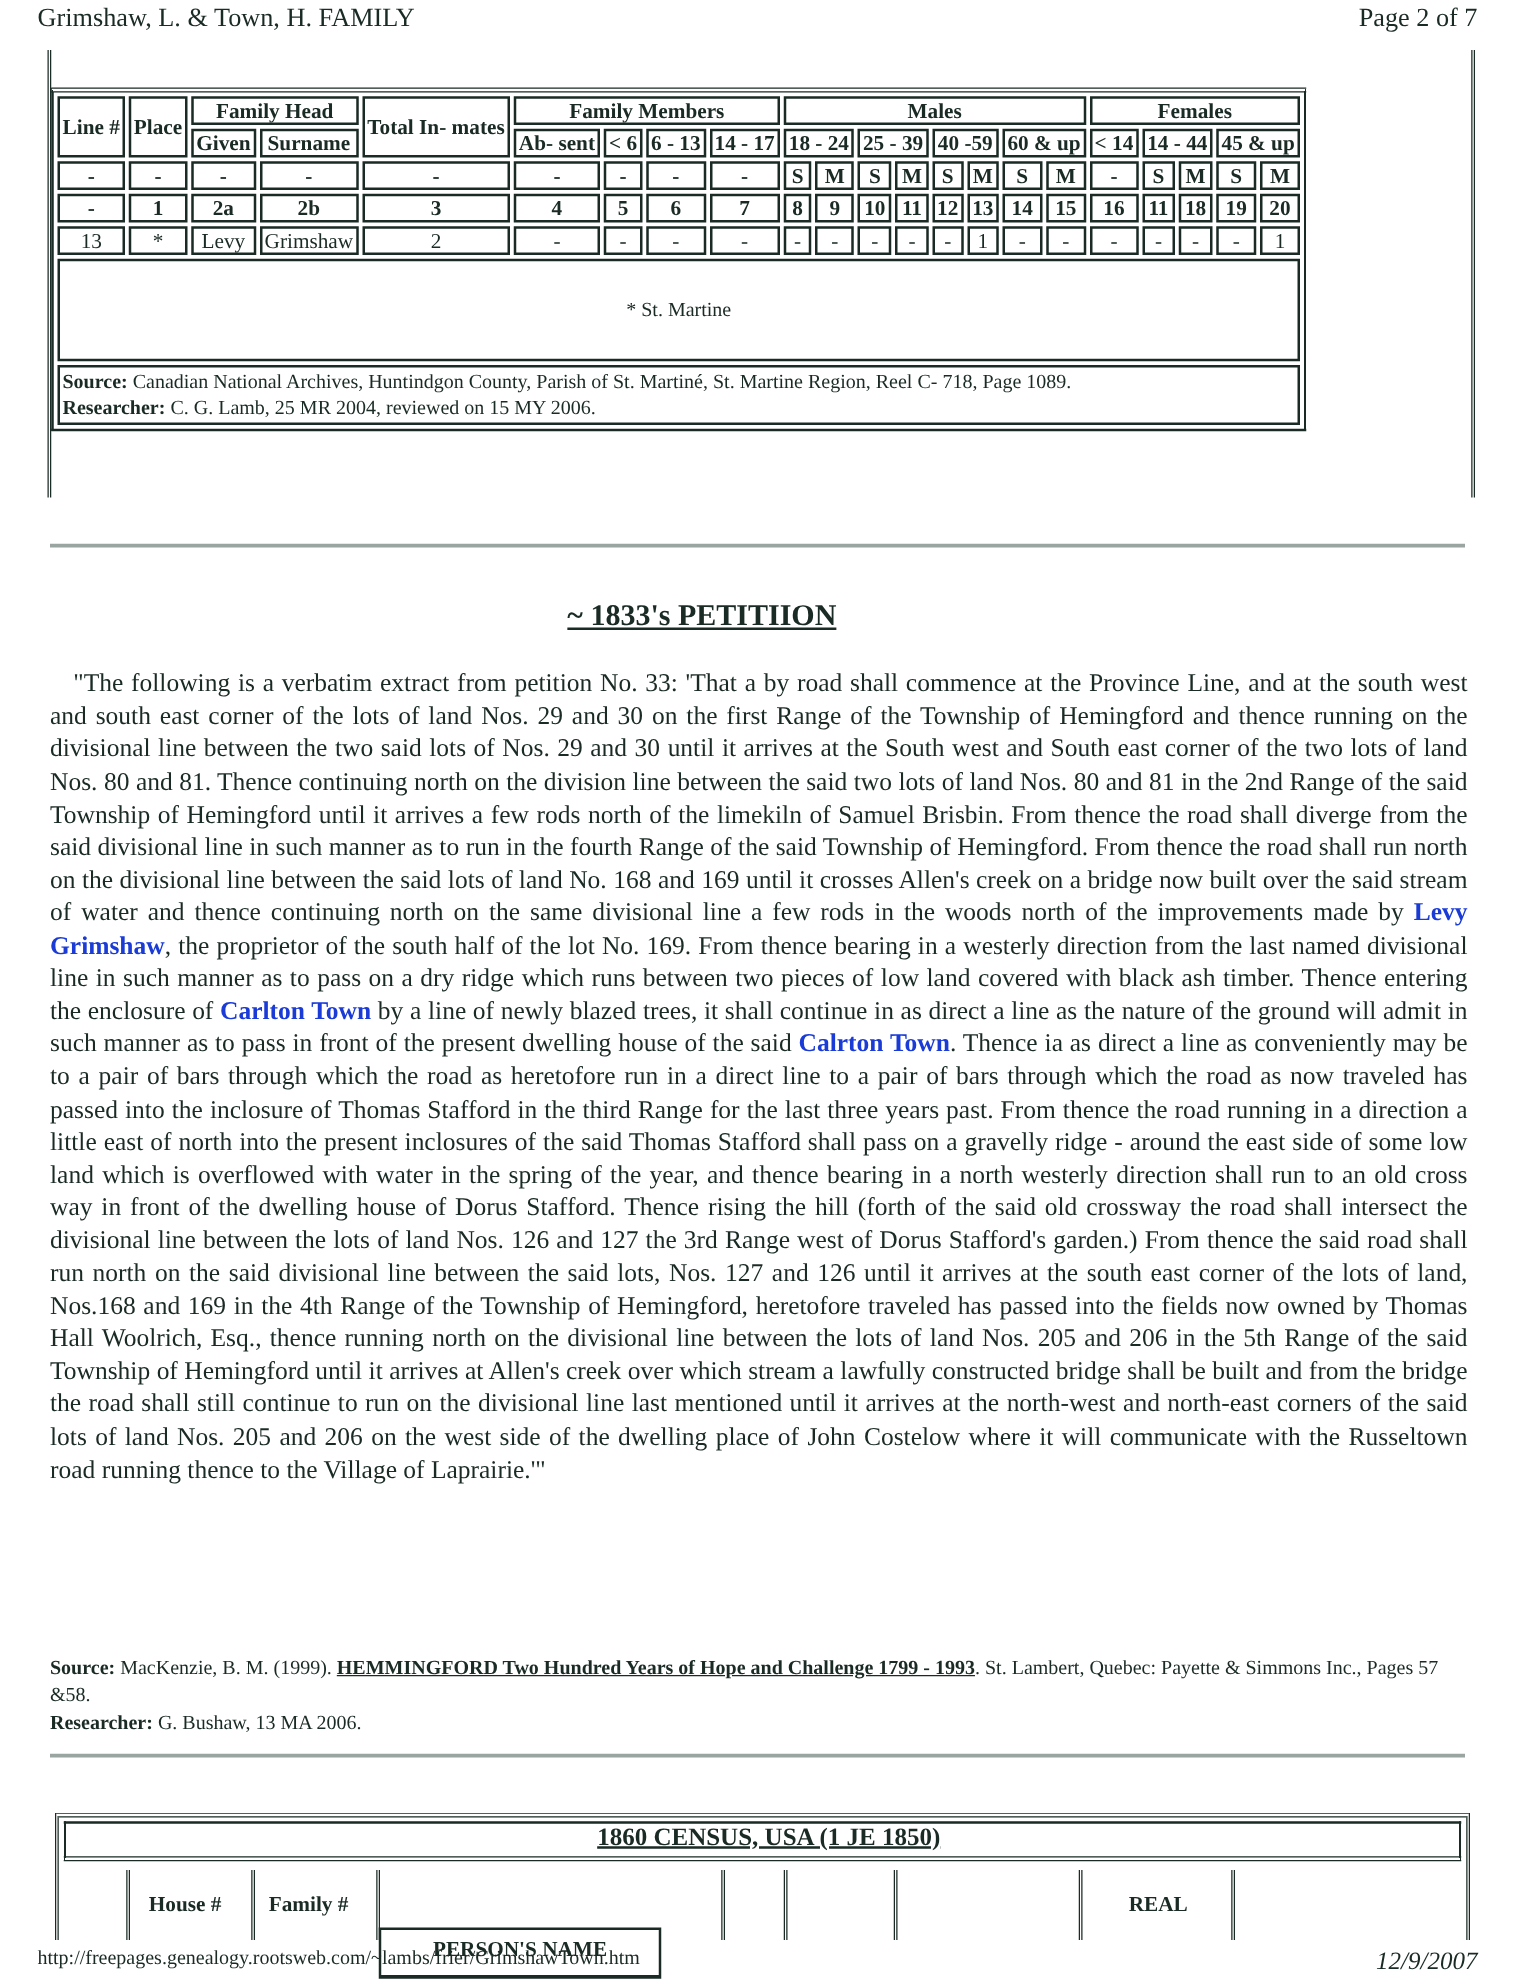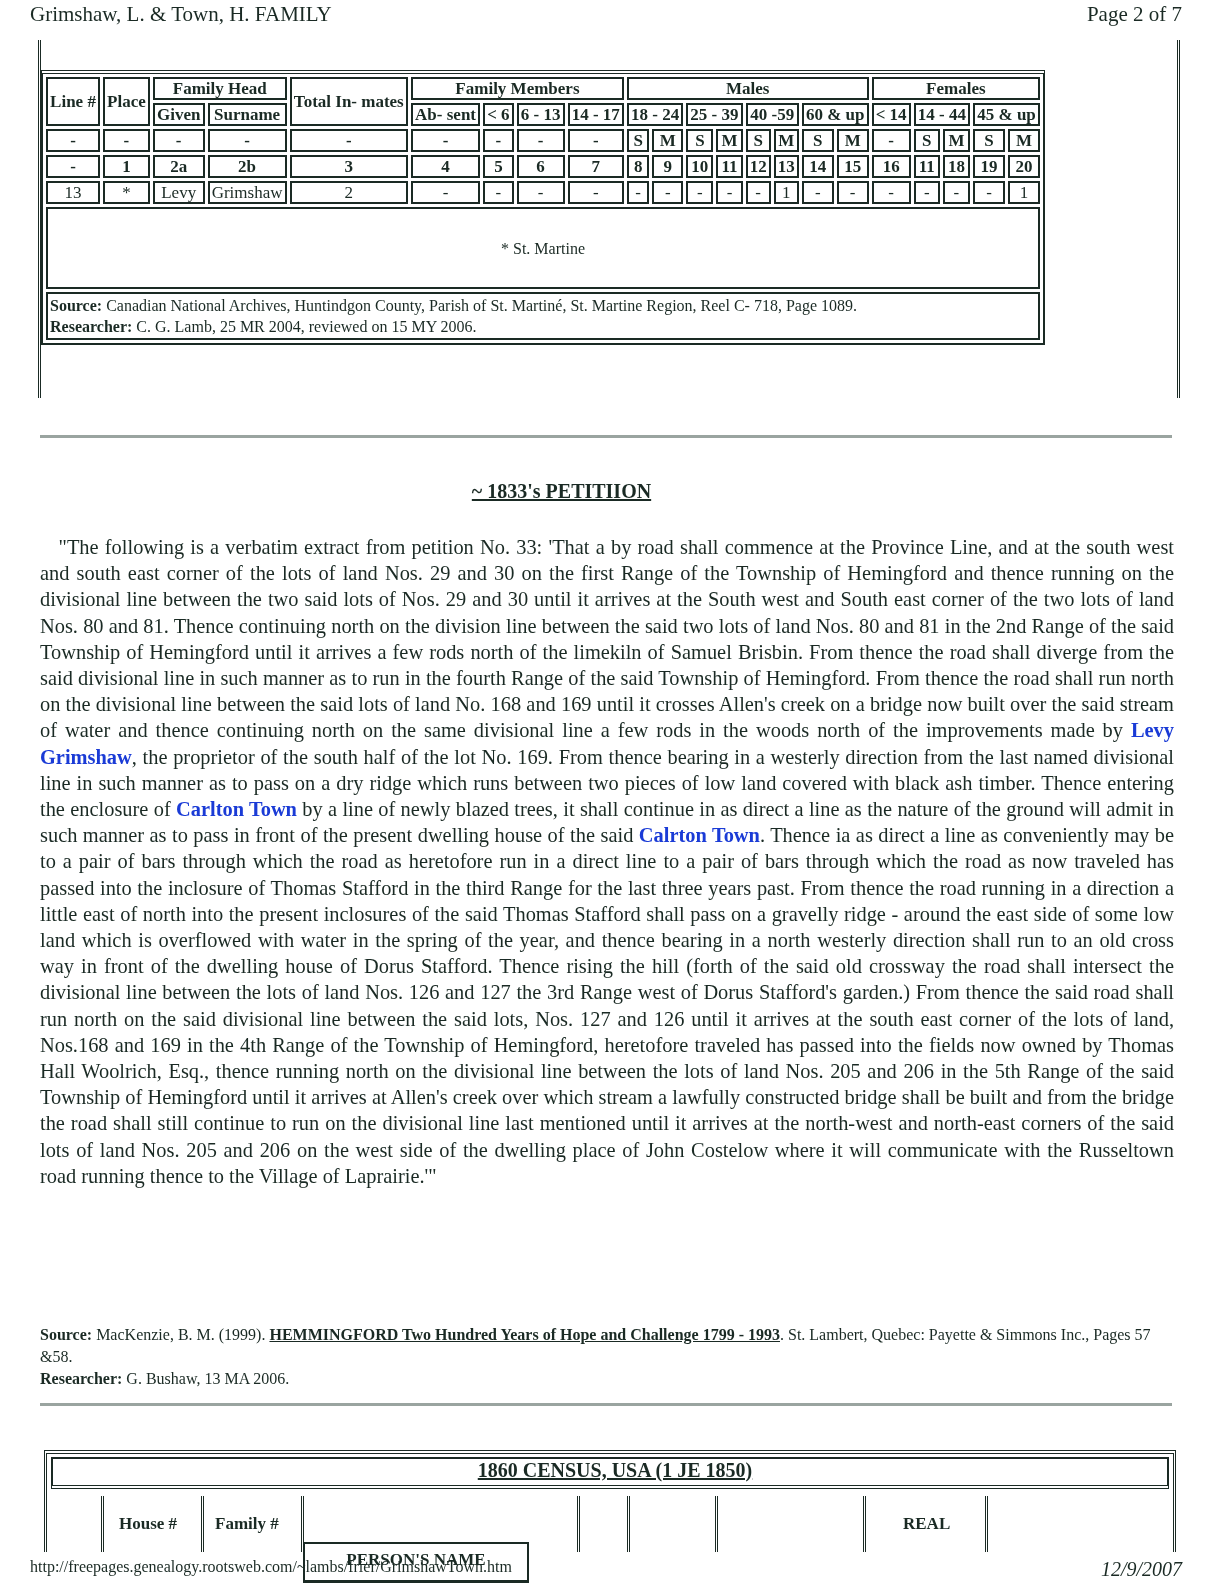--- a/index.html
+++ b/index.html
@@ -19,21 +19,21 @@
            font-size:17px; padding:1px 2px; line-height:17px; }
   table.census th { font-weight:bold; }
   .b { font-weight:bold; }
   .note-cell { text-align:center; height:76px; font-size:16px !important; }
   .src-cell { text-align:left !important; font-size:16px !important; line-height:21px !important; }
 
   hr.sep { position:absolute; left:40px; width:1132px; border:0; height:3px;
            background:#9aa4a0; margin:0; }
 
   .sec-title { position:absolute; left:0; width:1123px; top:480px; text-align:center;
-           font-size:20px; font-weight:bold; }
+           font-size:24px; font-weight:bold; }
   .sec-title span { text-decoration:underline; }
   .para { position:absolute; left:40px; top:534px; width:1134px; font-size:20.4px;
           line-height:26.2px; text-align:justify; }
   .hl { color:#1a3bd6; font-weight:bold; }
   .source2 { position:absolute; left:40px; top:1324px; width:1134px; font-size:16px; line-height:22px; }
   .source2 u { font-weight:bold; }
 
   .census2 { position:absolute; left:44px; top:1450px; width:1126px; height:98px;
              border-left:3px double #1a2a24; border-right:3px double #1a2a24;
              border-top:4px double #1a2a24; }

